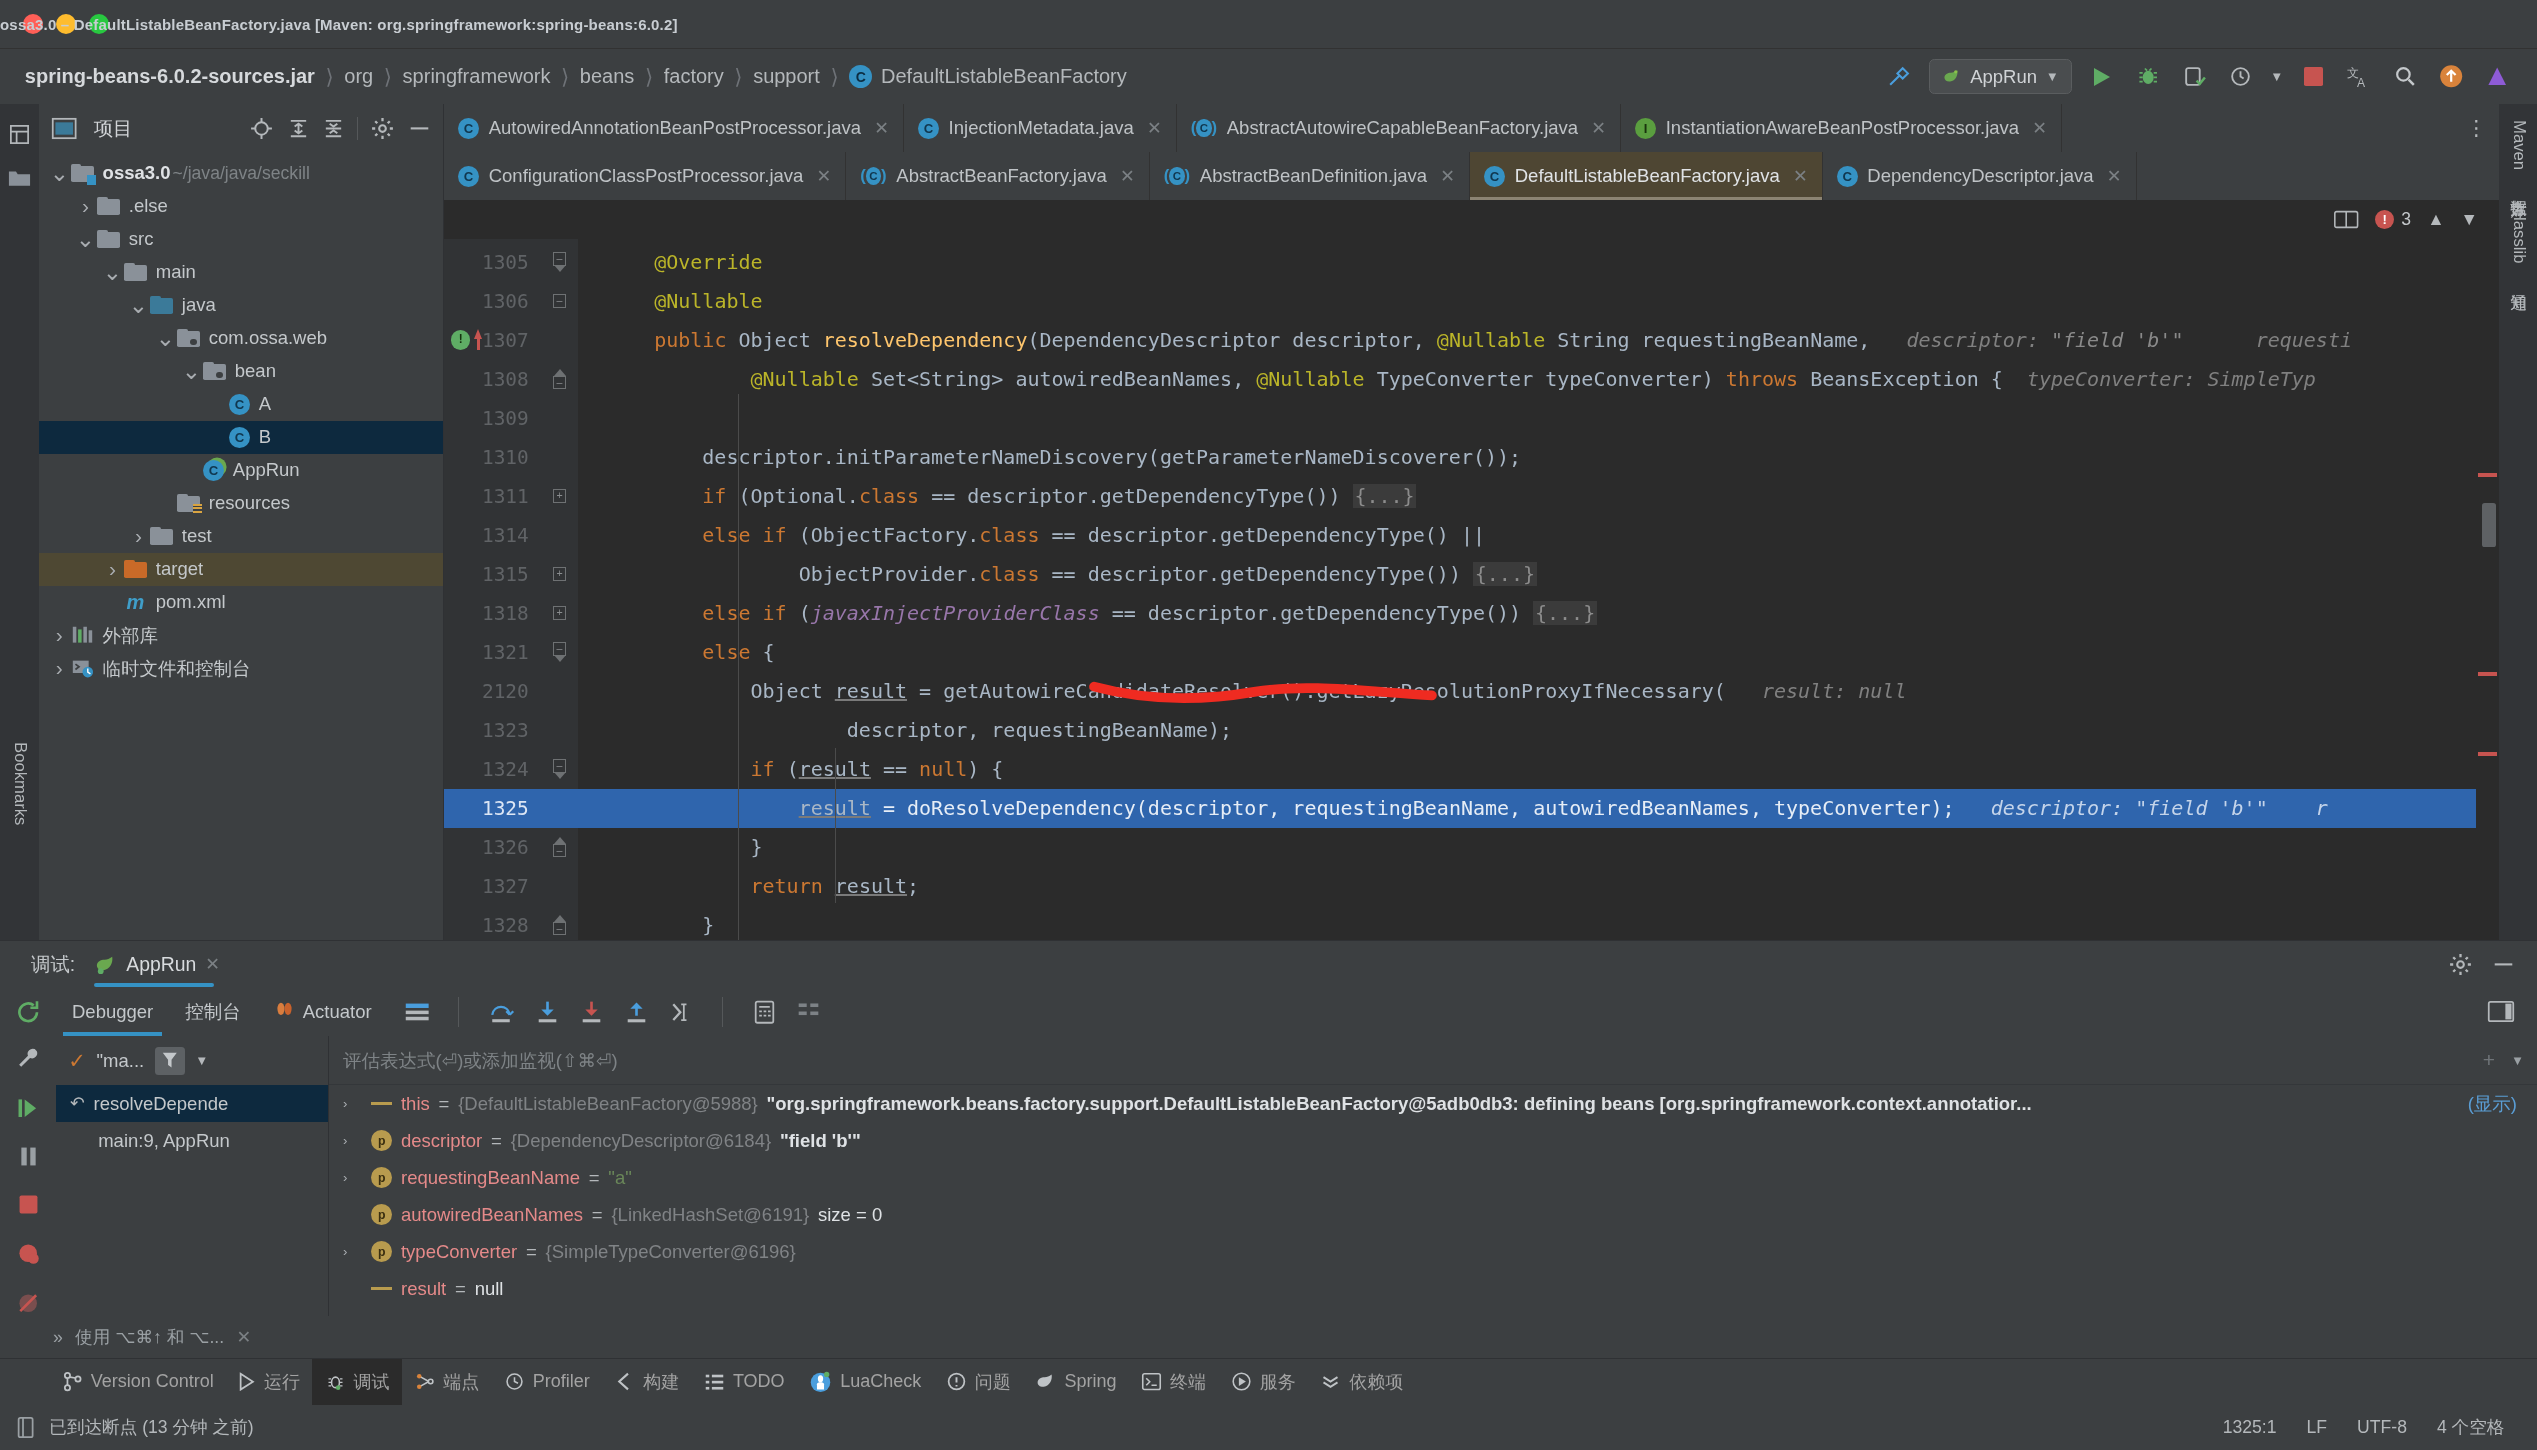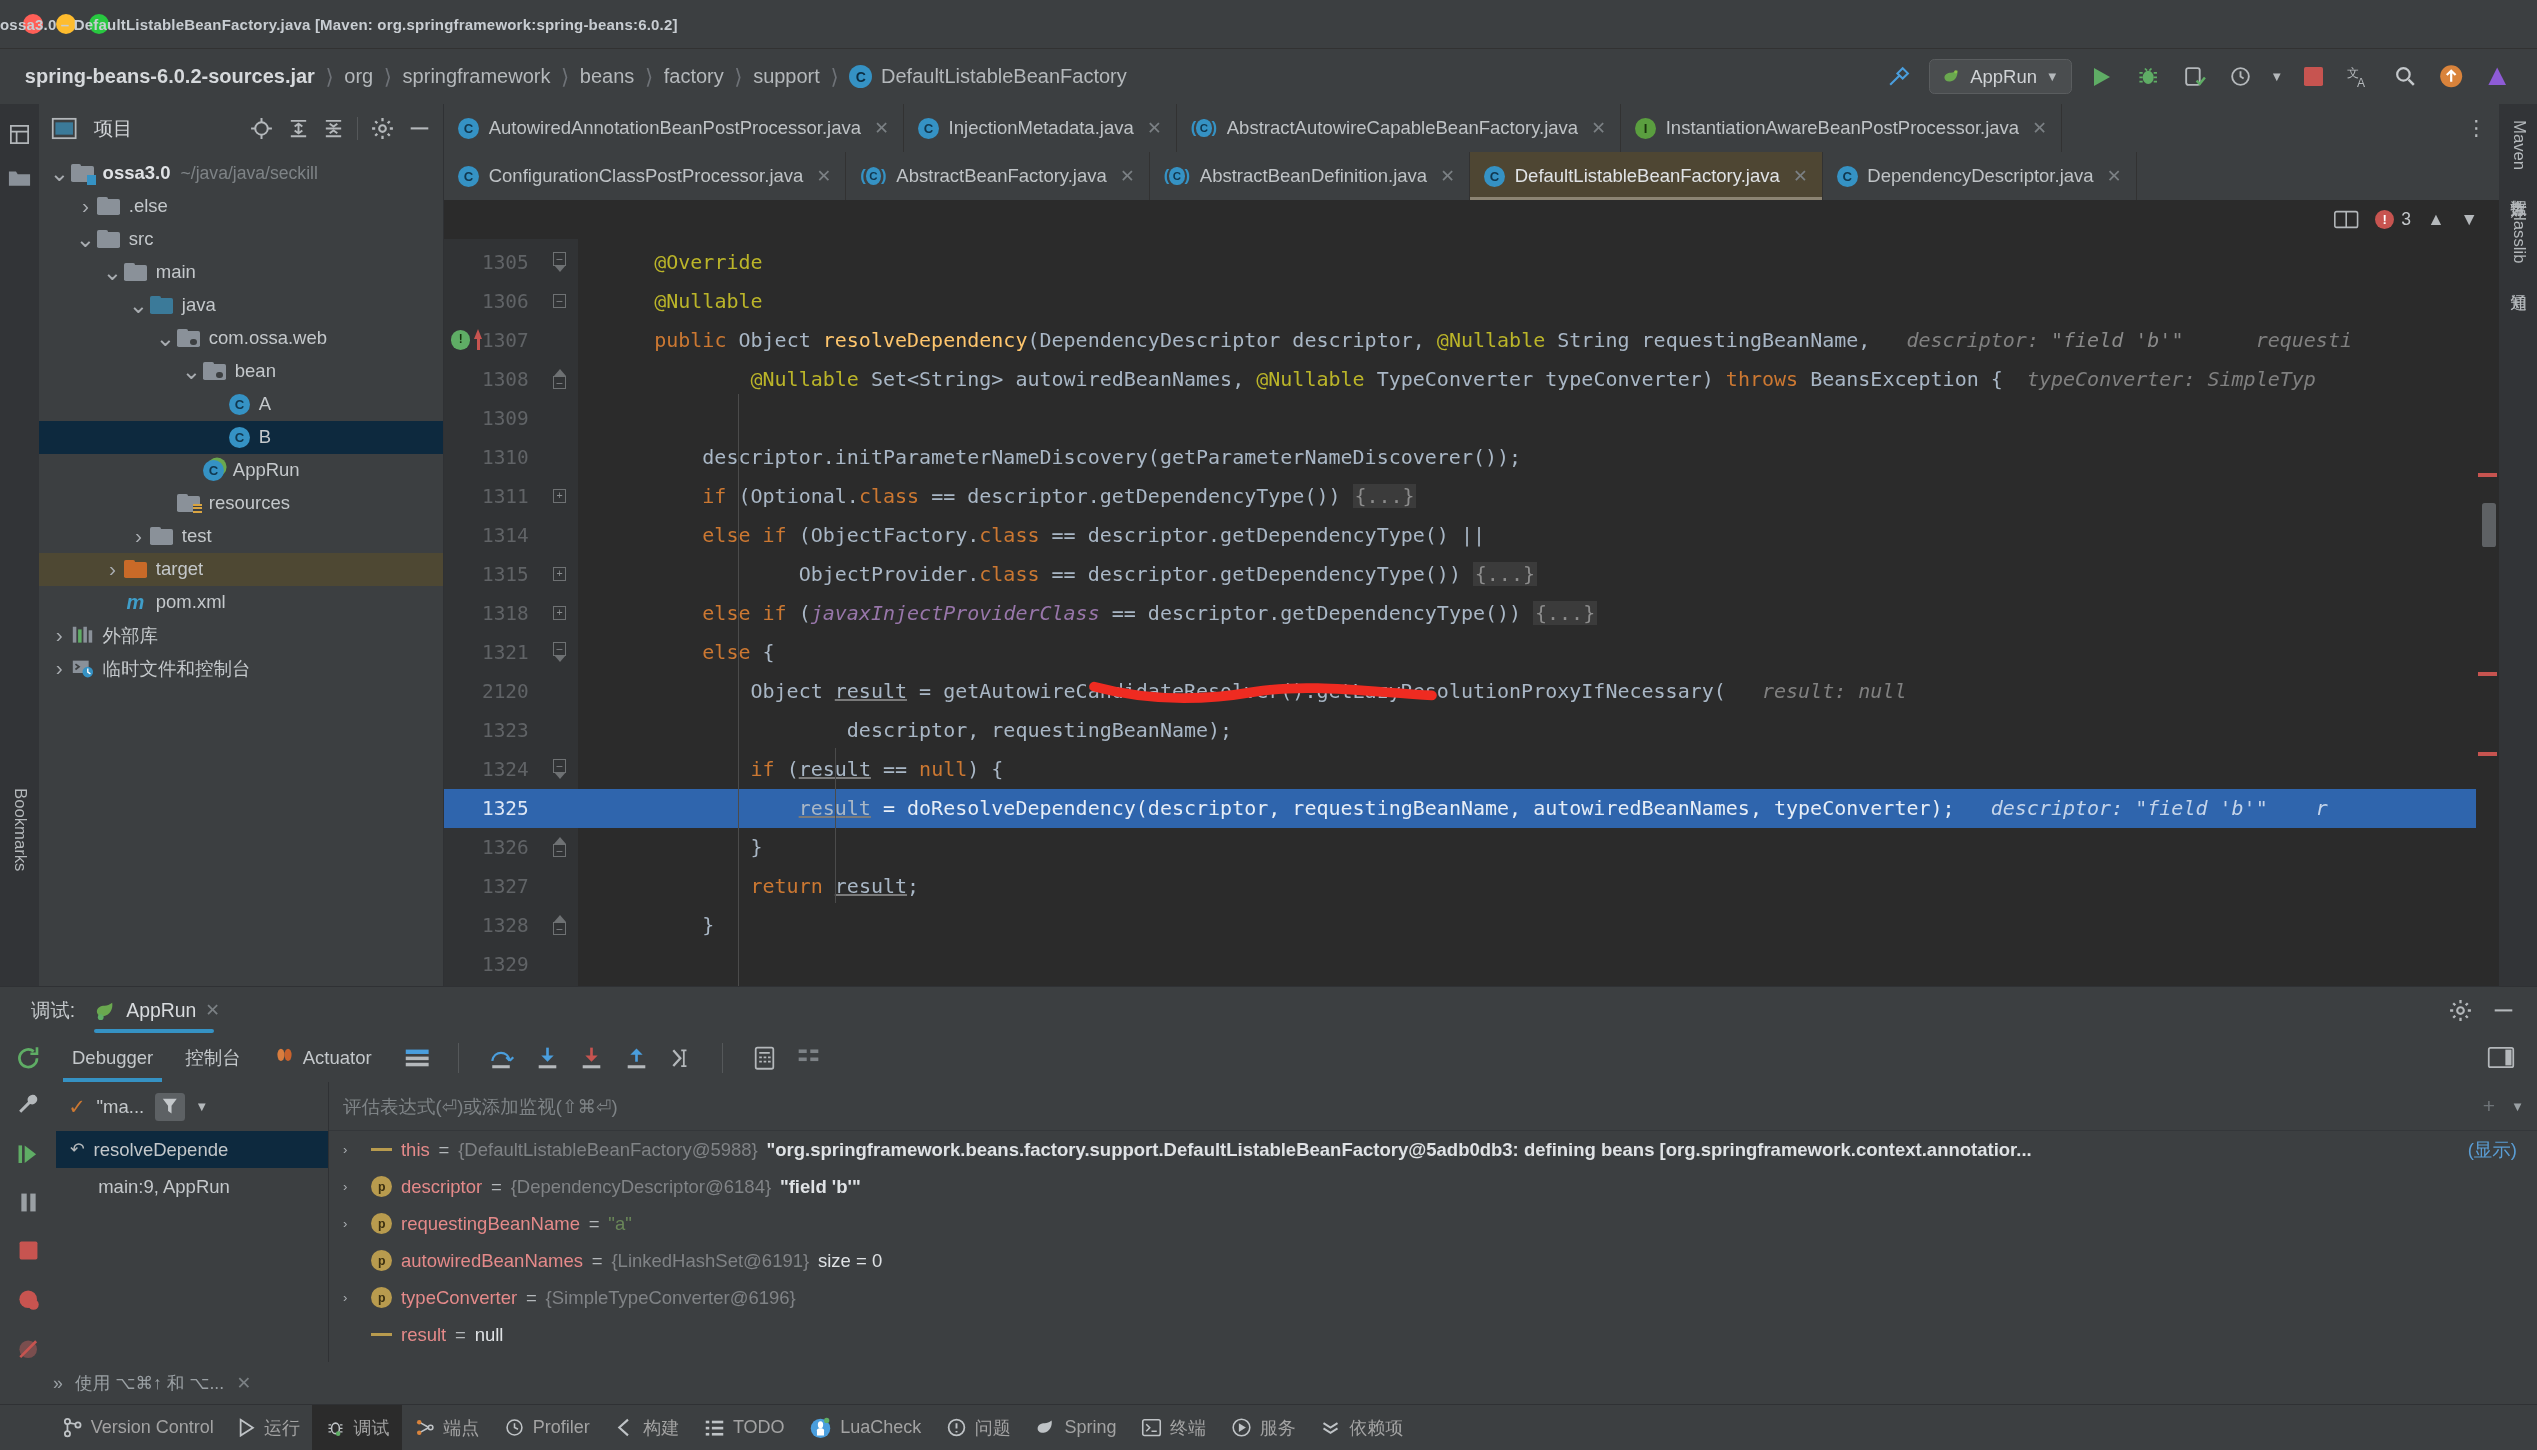--- a/index.html
+++ b/index.html
@@ -73,21 +73,21 @@
   .ph-title { font-size: 19.4px; color: #d0d3d6; }
   .ph-icons { margin-left: auto; display: flex; align-items: center; gap: 12.3px; }
   .tree { flex: 1 1 auto; overflow: hidden; padding-top: 3.5px; font-size: 18.5px; color: #c4c8cb; }
   .trow { display: flex; align-items: center; height: 33px; white-space: nowrap; padding-right: 7px; cursor: default; }
   .trow.sel-blue { background: #0d293e; }
   .trow.sel-brown { background: #4e4833; }
   .tchev { width: 23px; display: inline-flex; justify-content: center; color: #a9adb1; font-size: 14px; }
   .tico { width: 23px; height: 19.4px; margin-right: 8.8px; flex: 0 0 23px; }
   .tlabel { font-size: 18.5px; }
   .tlabel.bold { font-weight: bold; color: #dfe2e5; }
-  .tpath { color: #7e8386; font-size: 17.6px; margin-left: 10px; }
+  .tpath { color: #7e8386; font-size: 17.6px; margin-left: 2px; }
 
   
   .folder { width: 23px; height: 18.5px; position: relative; }
   .folder:before {
     content: ''; position: absolute; left: 0; top: 2.6px; width: 23px; height: 16px;
     background: #8a9199; border-radius: 1.8px;
   }
   .folder:after {
     content: ''; position: absolute; left: 0; top: 0px; width: 10.6px; height: 4.4px;
     background: #8a9199; border-radius: 1.8px 1.8px 0 0;
@@ -1075,14 +1075,29 @@
       <div class="twitem">
         <span>
           <svg width="21" height="21" viewBox="0 0 24 24">
             <path d="M4 7l8 5 8-5M4 13l8 5 8-5" stroke="#bfc3c6" stroke-width="2.2" fill="none"></path>
           </svg>
         </span>
         <span>依赖项</span>
       </div>
     </div>
 
+  <div class="statusbar">
+    <span style="margin-right:12.3px">
+      <svg width="21" height="23" viewBox="0 0 24 26">
+          <rect x="3" y="2" width="16" height="22" rx="2" fill="none" stroke="#9aa0a4" stroke-width="2"></rect>
+          <path d="M8 2v22" stroke="#9aa0a4" stroke-width="2"></path>
+        </svg>
+    </span>
+    <span>已到达断点 (13 分钟 之前)</span>
+    <span class="status-right">
+      <span>1325:1</span>
+      <span>LF</span>
+      <span>UTF-8</span>
+      <span>4 个空格</span>
+    </span>
+  </div>
 </div>
 
 
 </body></html>

